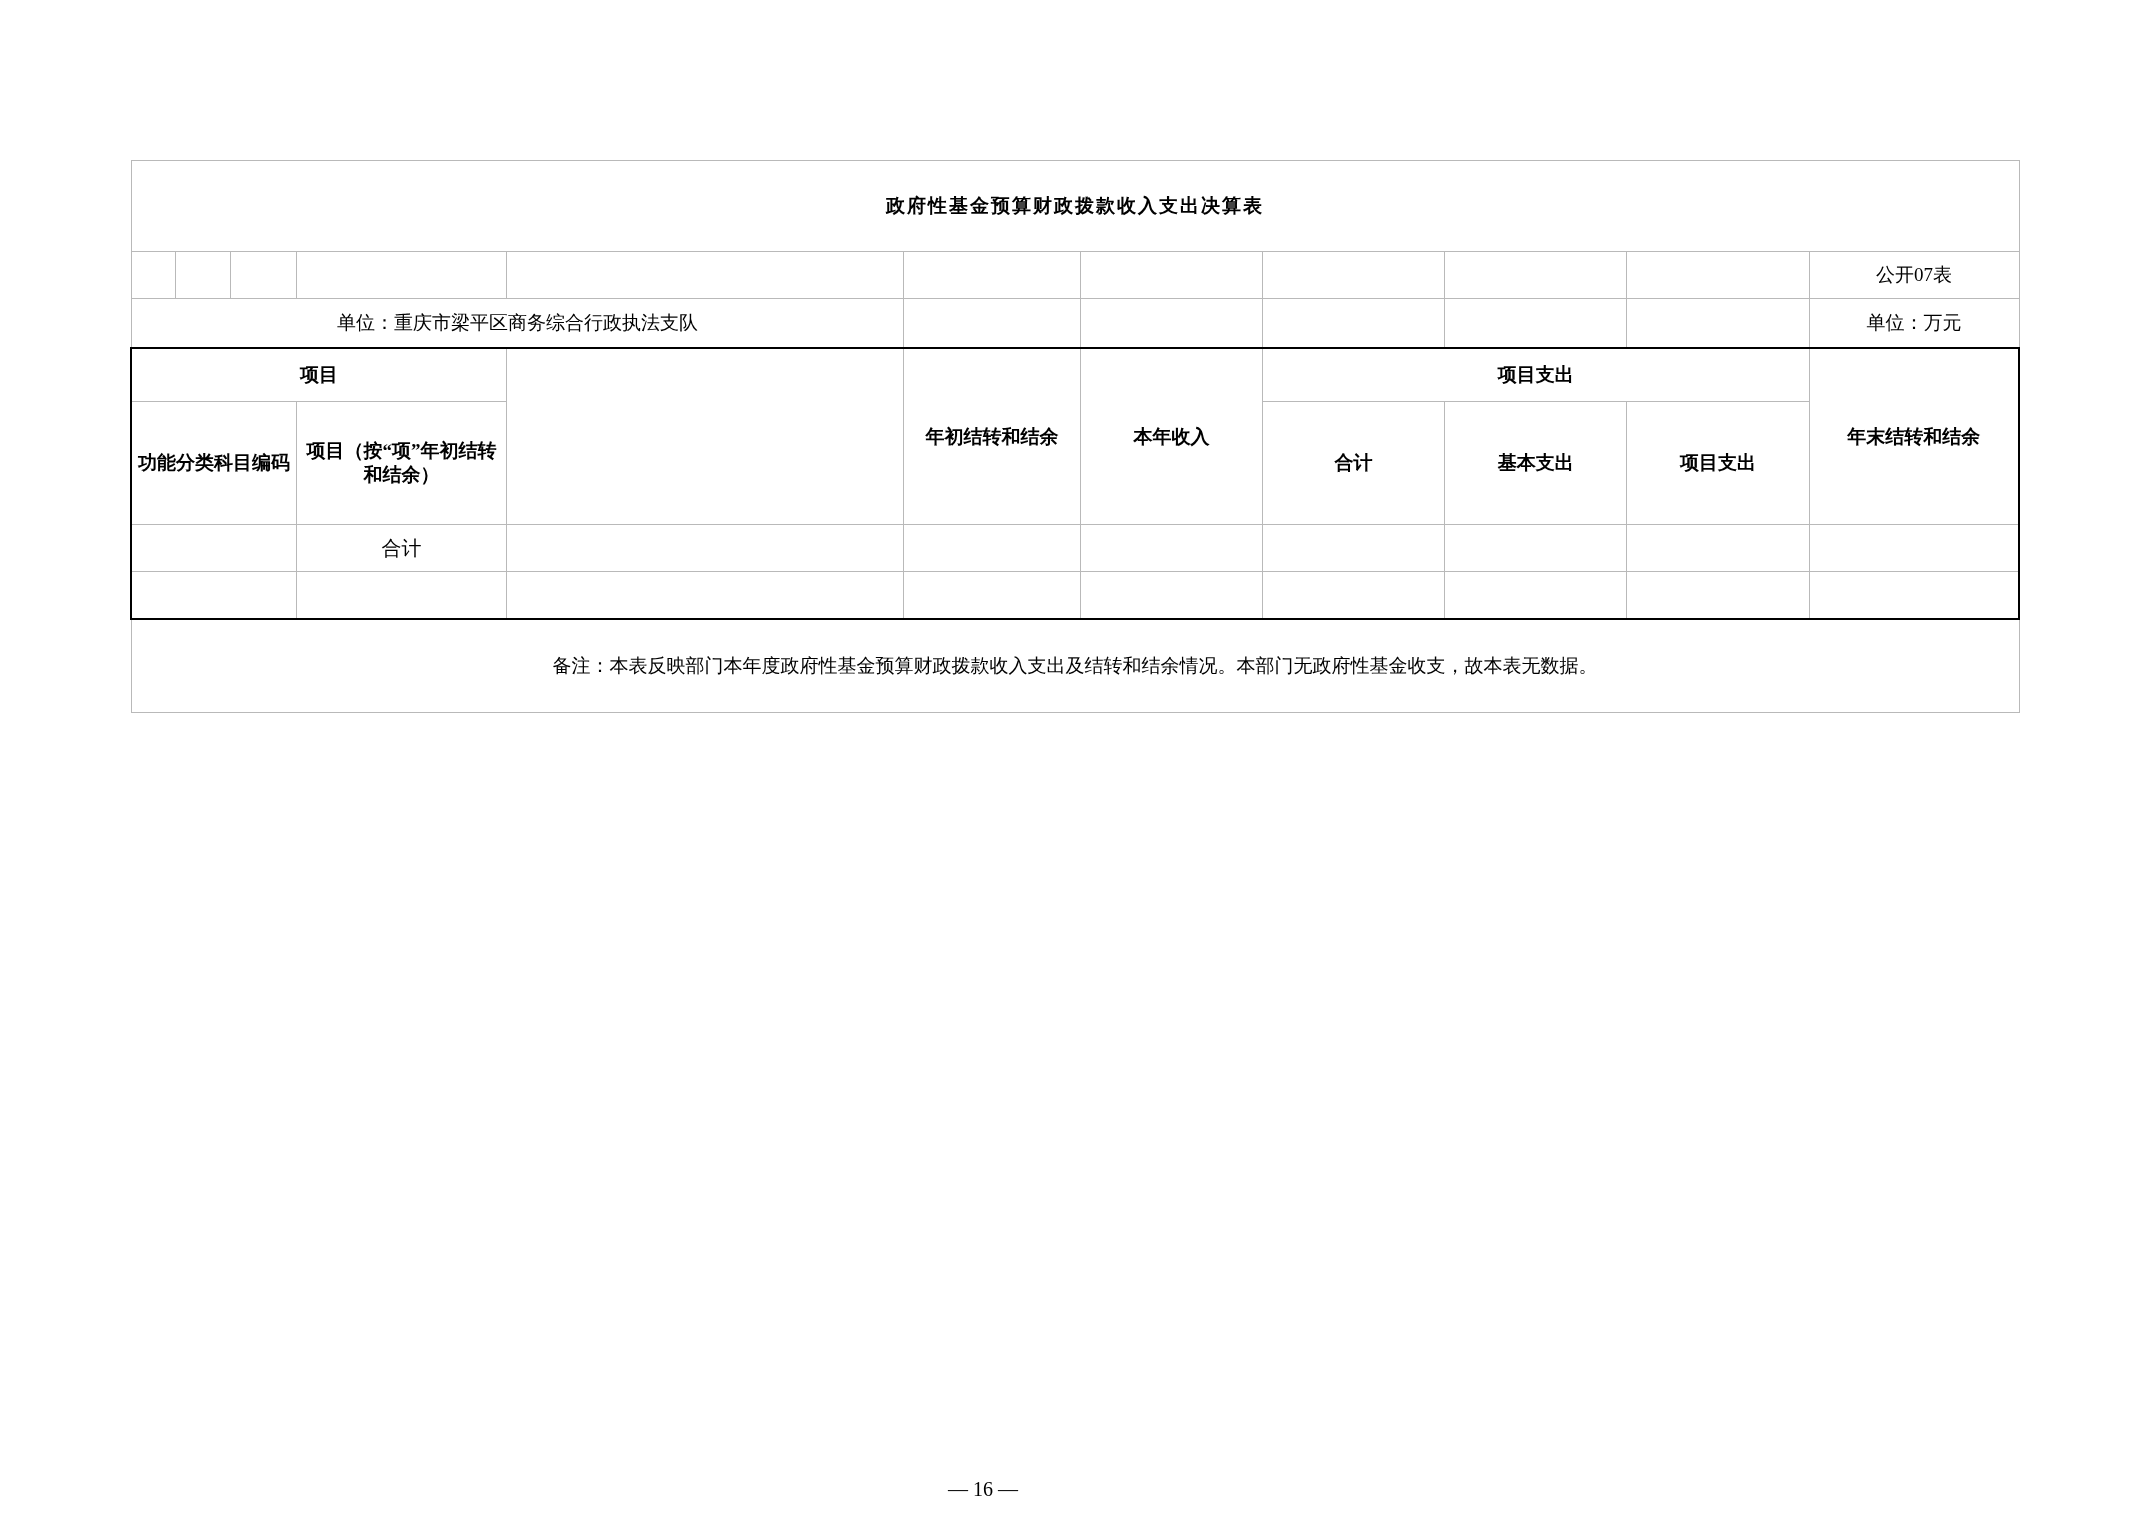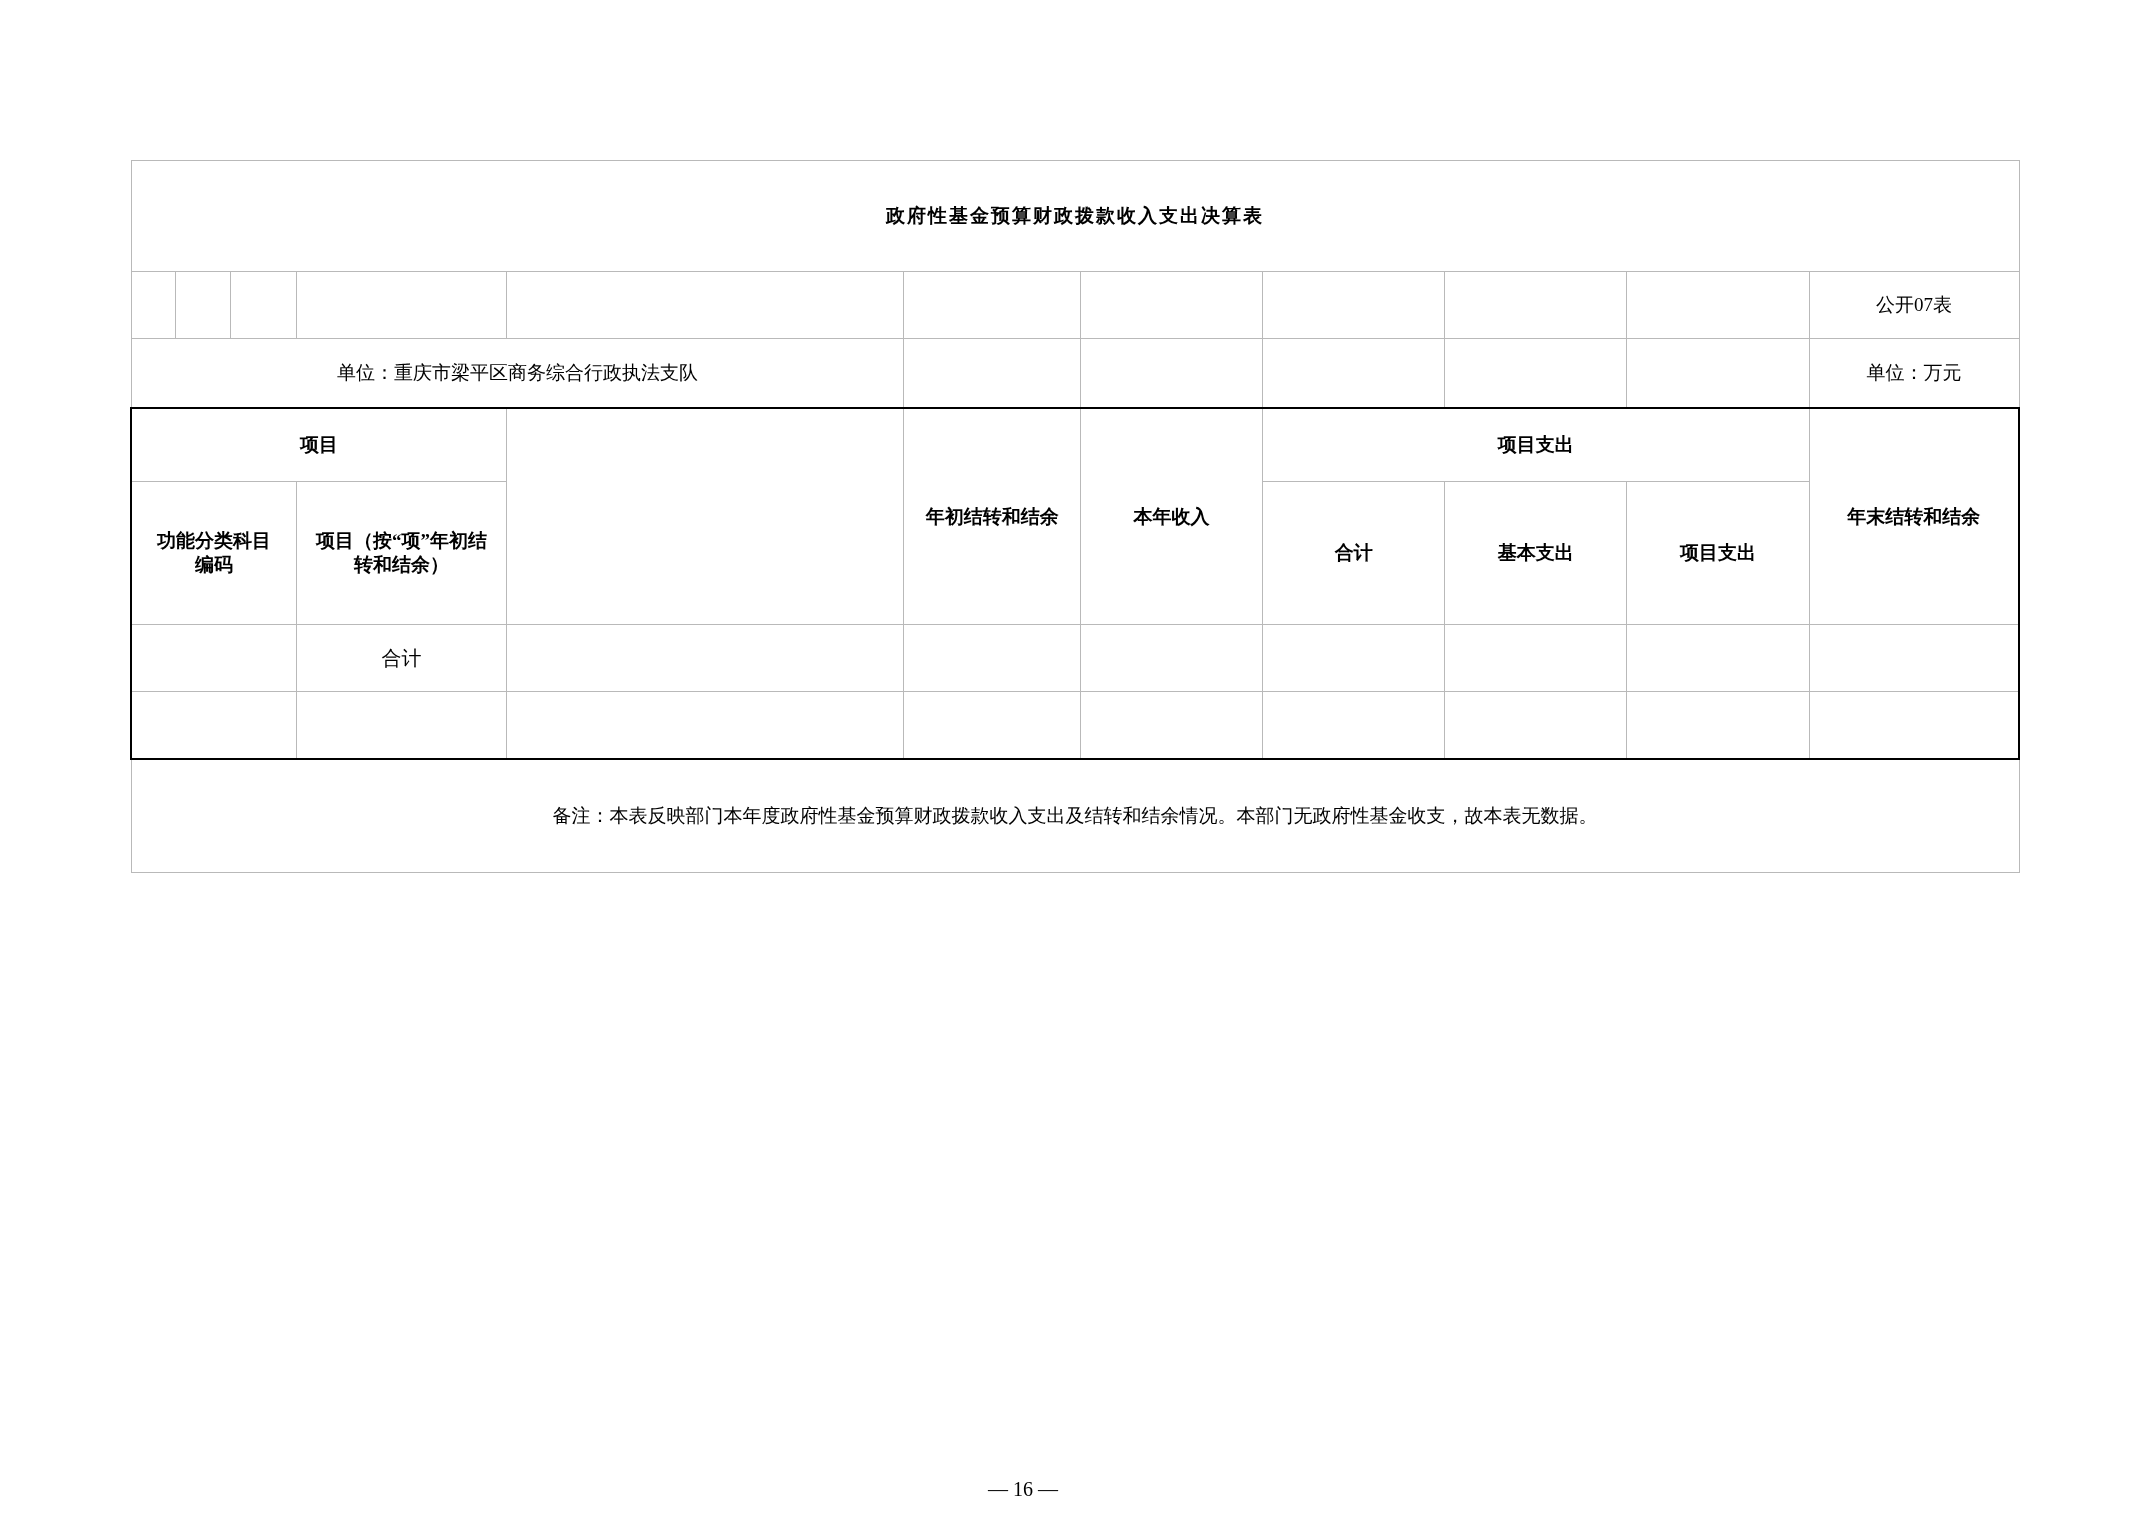--- a/index.html
+++ b/index.html
@@ -31,21 +31,21 @@
     width: 1890px;
   }
 
   table.grid {
     border-collapse: collapse;
     table-layout: fixed;
     width: 1890px;
   }
   table.grid td {
     border: 1px solid #b9b9b9;
-    padding: 16px;
+    padding: 6px;
     vertical-align: middle;
     text-align: center;
     font-size: 19px;
     line-height: 1.25;
   }
   .hv-t { border-top: 2px solid #000000 !important; }
   .hv-b { border-bottom: 2px solid #000000 !important; }
   .hv-l { border-left: 2px solid #000000 !important; }
   .hv-r { border-right: 2px solid #000000 !important; }
 
@@ -109,21 +109,20 @@
 
   .pagenum {
     position: absolute;
     left: 0;
     top: 1478px;
     width: 1966px;
     text-align: center;
     font-size: 20px;
     font-family: "Liberation Serif", serif;
     color: #000;
-    padding-left: 40px;
   }
 </style>
 </head>
 <body>
 
 <div class="page">
 
   <div class="sheet">
     <table class="grid">
       <colgroup>

